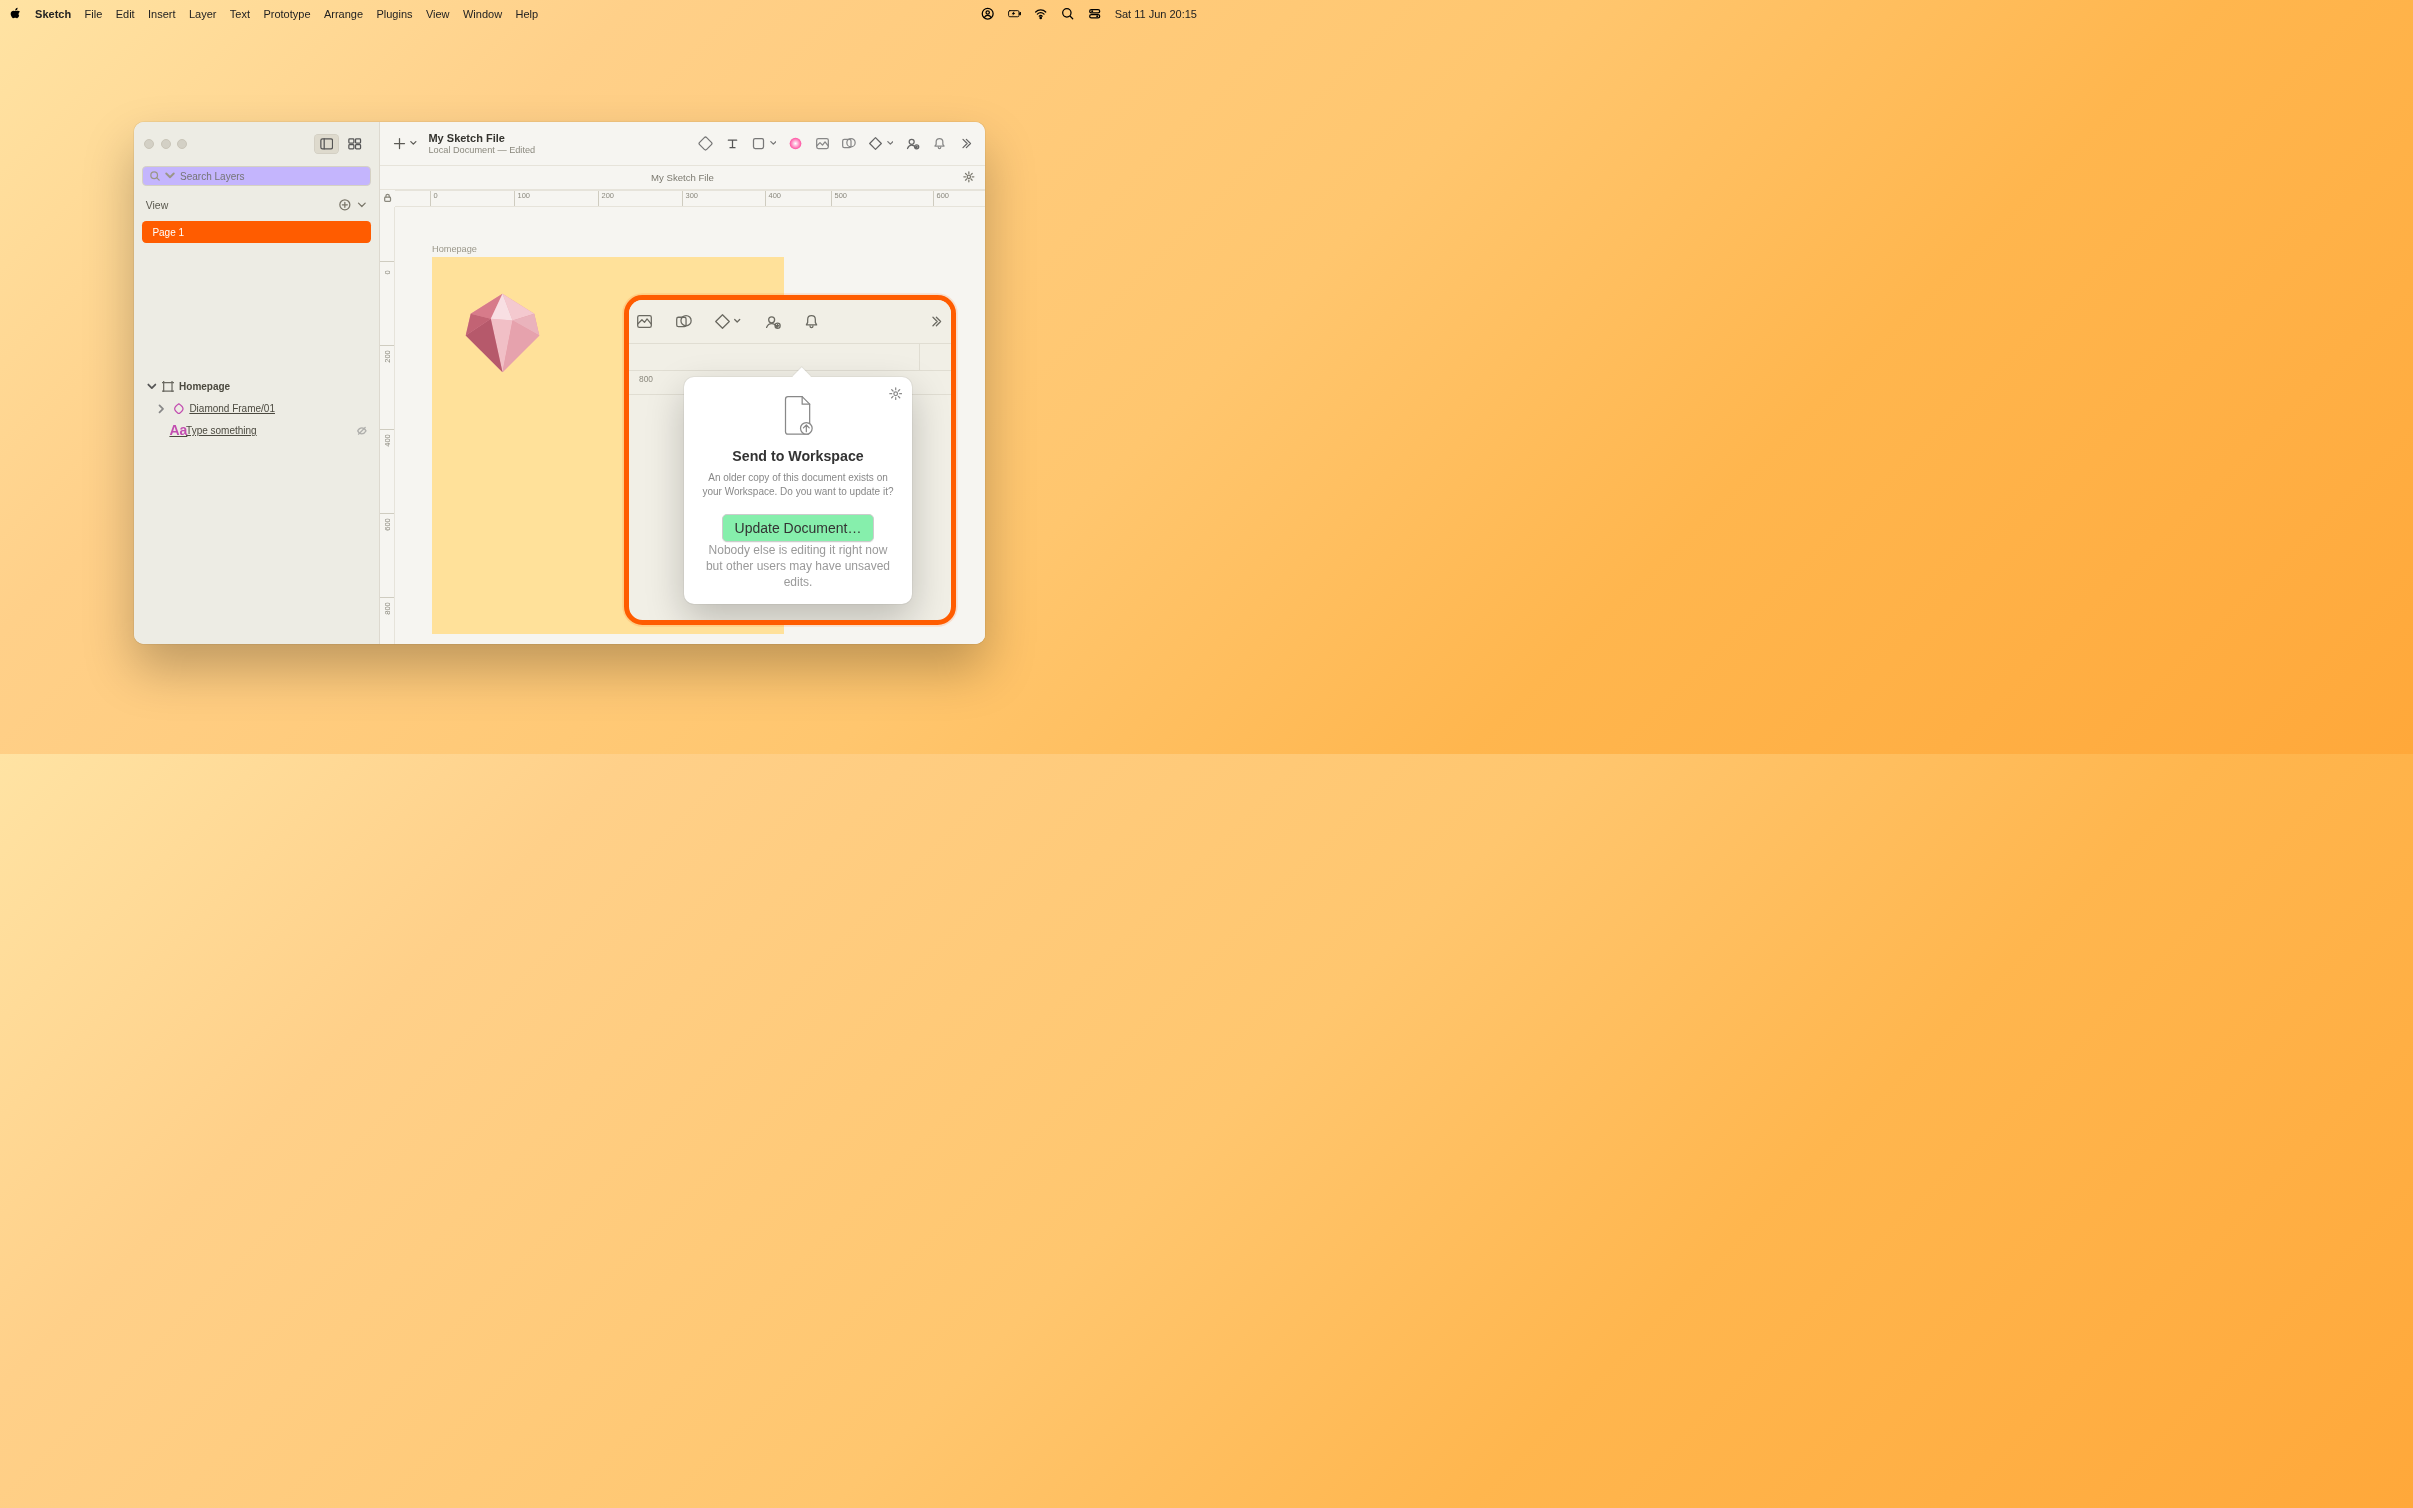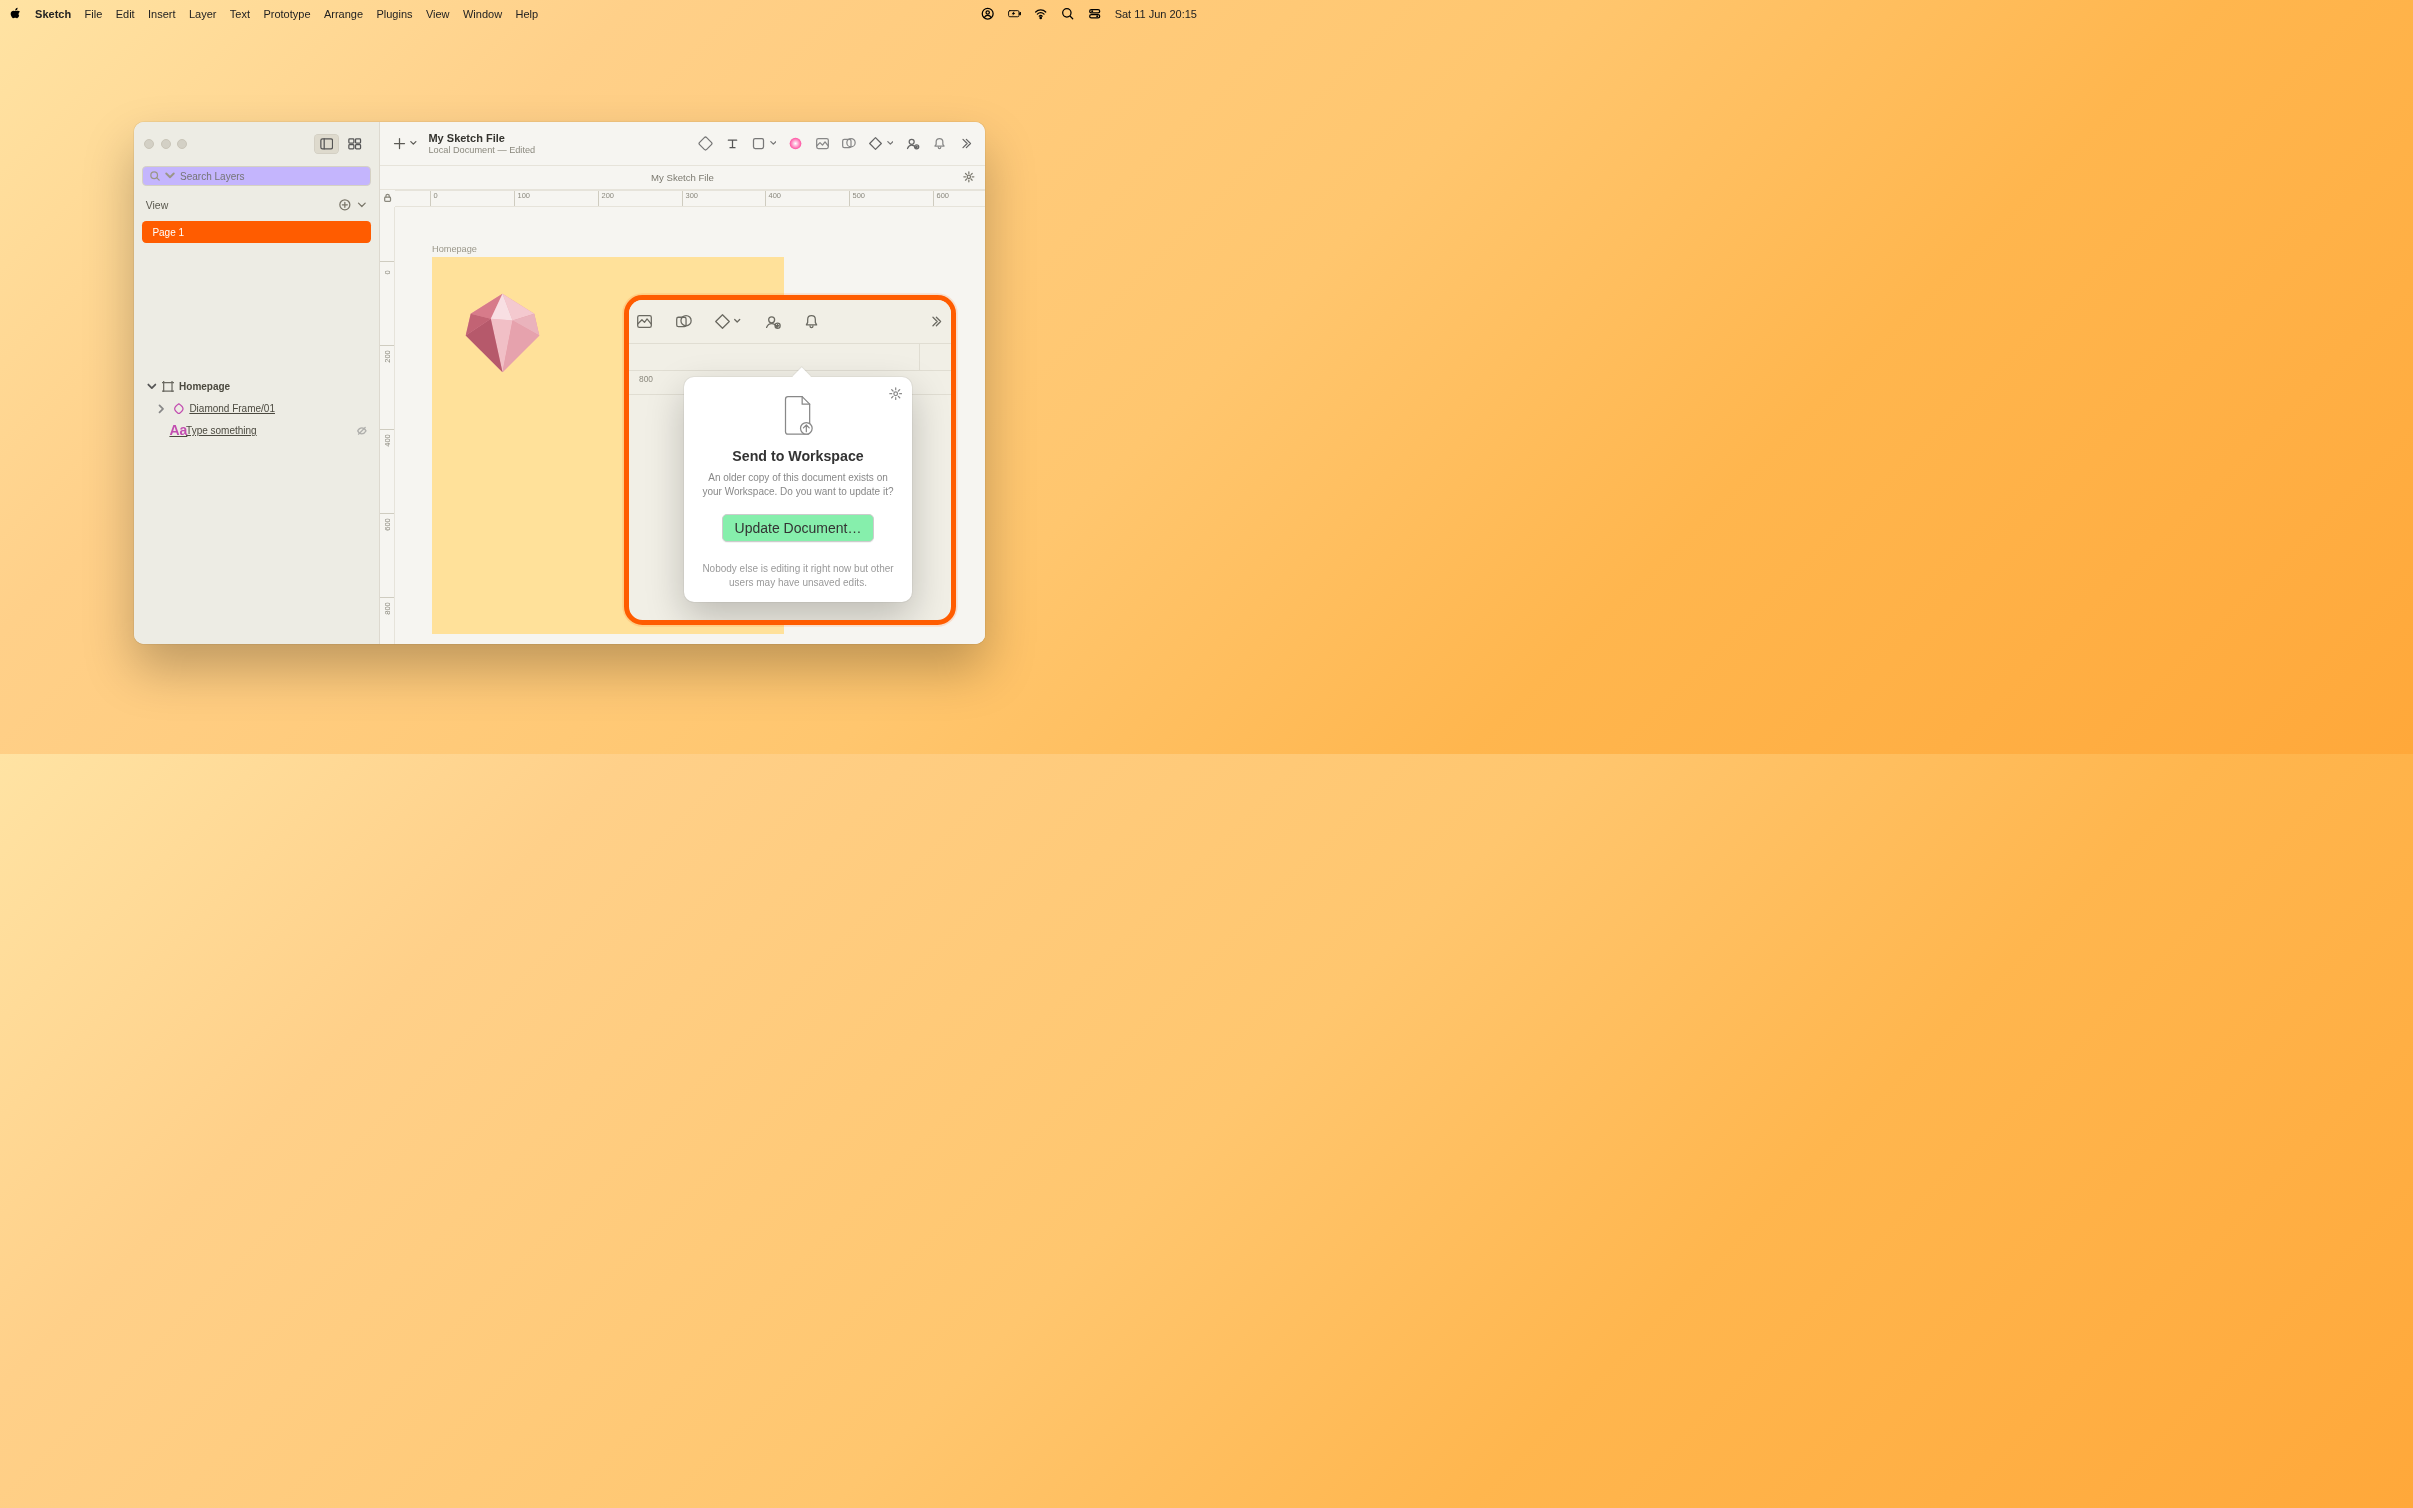--- a/index.html
+++ b/index.html
@@ -183,21 +183,21 @@
   .zoom-popover .gear svg{width:13.4px;height:13.4px; stroke:#8a8a8a;}
   .zoom-popover .doc-upload-icon svg{width:34px; height:40px;}
   .zoom-popover h3{font-size:14.2px; font-weight:600; color:#333; margin:10px 0 6.7px;}
   .zoom-popover p.desc{font-size:10px; color:#888; line-height:1.4; margin-bottom:15px;}
   .zoom-popover button{
     font-size:14px; color:#333; background:#86efac;
     border:0.8px solid #ccc; border-radius:5px;
     padding:5px 11.7px; box-shadow:0 0.8px 0.8px rgba(0,0,0,.05);
     cursor:pointer;
   }
-  .zoom-popover p.note{ font-size:10px; color:#9a9a9a; line-height:1.35; margin-top:20px;}
+  .zoom-popover p.note{ font-size:12px; color:#9a9a9a; line-height:1.35; margin-top:0;}
 
   svg{fill:none; stroke-width:1.5; stroke-linecap:round; stroke-linejoin:round;}
 </style>
 </head>
 <body>
 
 <div class="menubar">
   <div class="menubar-left">
     <span class="apple-logo">
       <svg viewBox="0 0 14 14">
@@ -445,21 +445,21 @@
             <rect x="2" y="5" width="7" height="5" rx="1"></rect>
             <path d="M3.5 5V3.5a2 2 0 014 0V5"></path>
           </svg>
         </div>
       <div class="ruler-h">
         <div class="seg" style="left:35px">0</div>
         <div class="seg" style="left:119px">100</div>
         <div class="seg" style="left:203px">200</div>
         <div class="seg" style="left:287px">300</div>
         <div class="seg" style="left:370px">400</div>
-        <div class="seg" style="left:454px">500</div>
+        <div class="seg" style="left:436px">500</div>
         <div class="seg" style="left:538px">600</div>
       </div>
       <div class="ruler-v">
         <div class="seg" style="top:54px">
             <span>0</span>
           </div>
         <div class="seg" style="top:138px">
             <span>200</span>
           </div>
         <div class="seg" style="top:222px">

